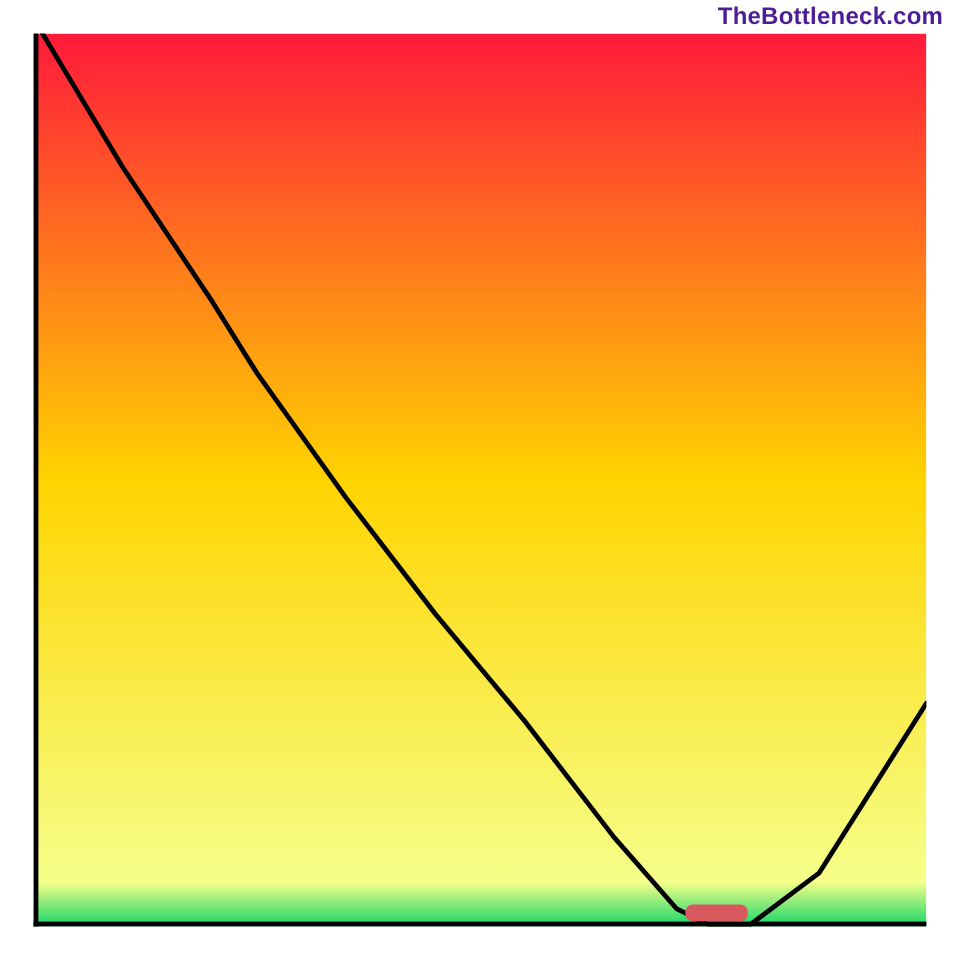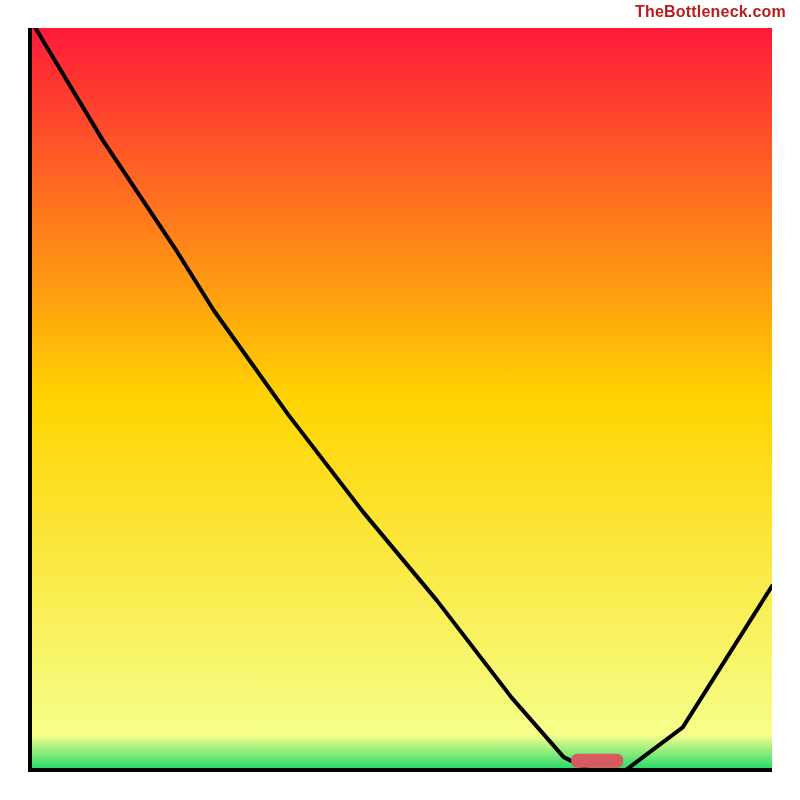--- a/index.html
+++ b/index.html
@@ -12,23 +12,23 @@
   .wrap {
     position: relative;
     width: 800px;
     height: 800px;
   }
   .watermark {
     position: absolute;
     top: 3px;
     right: 14px;
     font-family: Arial, Helvetica, sans-serif;
-    font-size: 16px;
+    font-size: 20px;
     font-weight: 600;
-    color: #b91c1c;
+    color: #4c1d95;
     letter-spacing: 0.2px;
   }
   .plot {
     position: absolute;
     left: 28px;
     top: 28px;
     width: 744px;
     height: 744px;
   }
   .axes {

